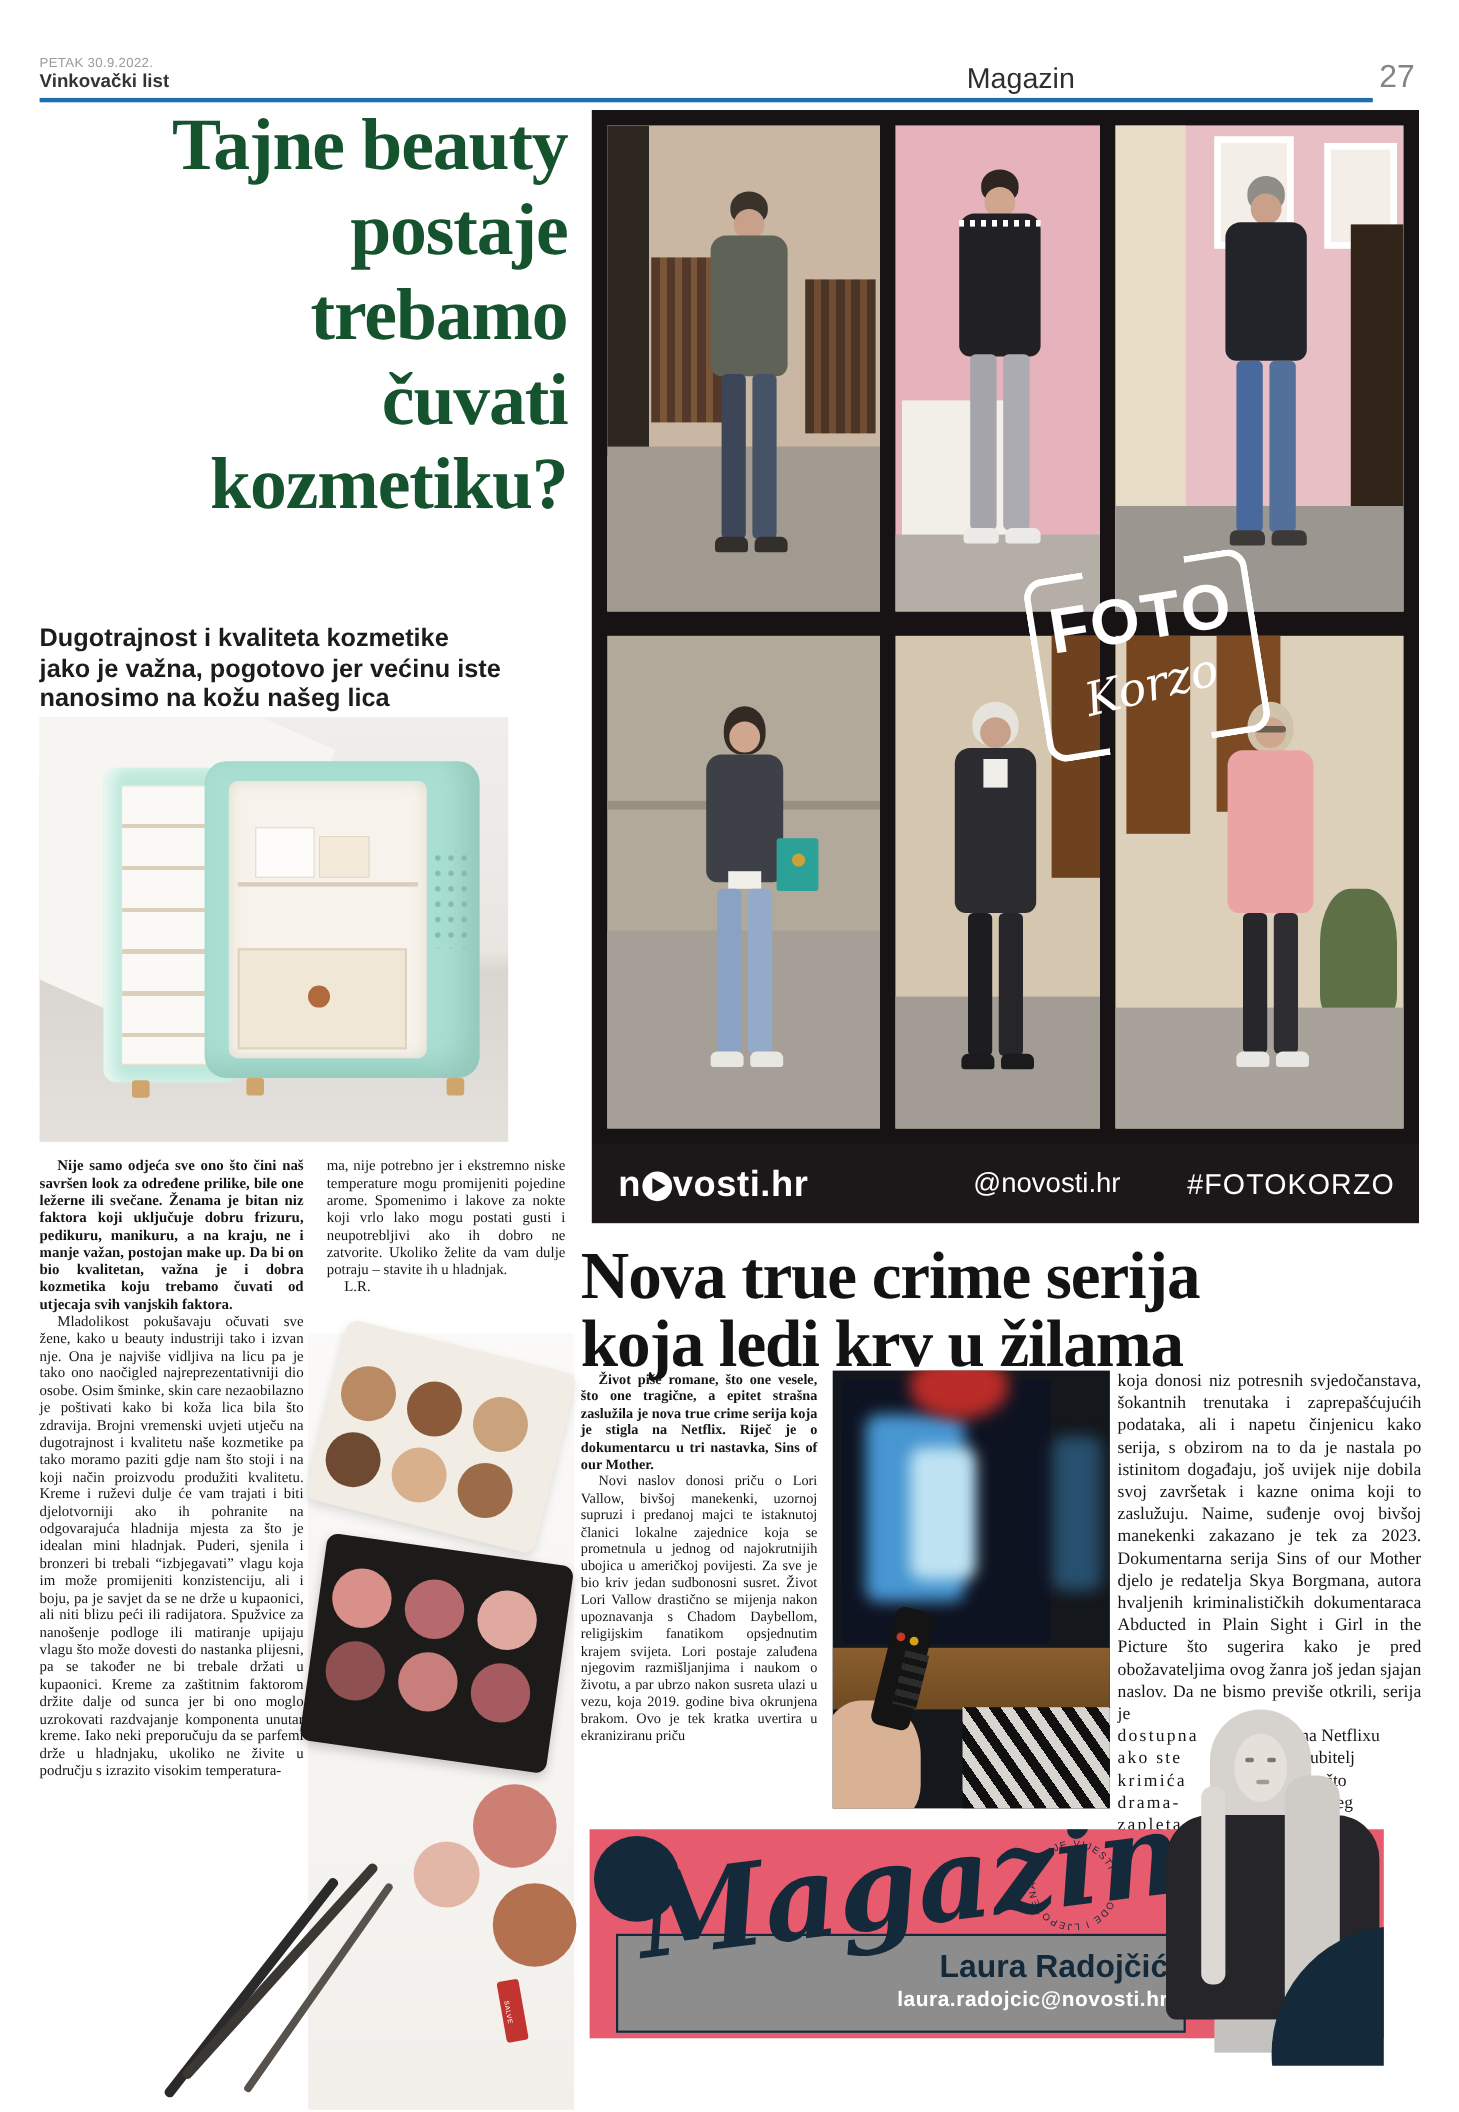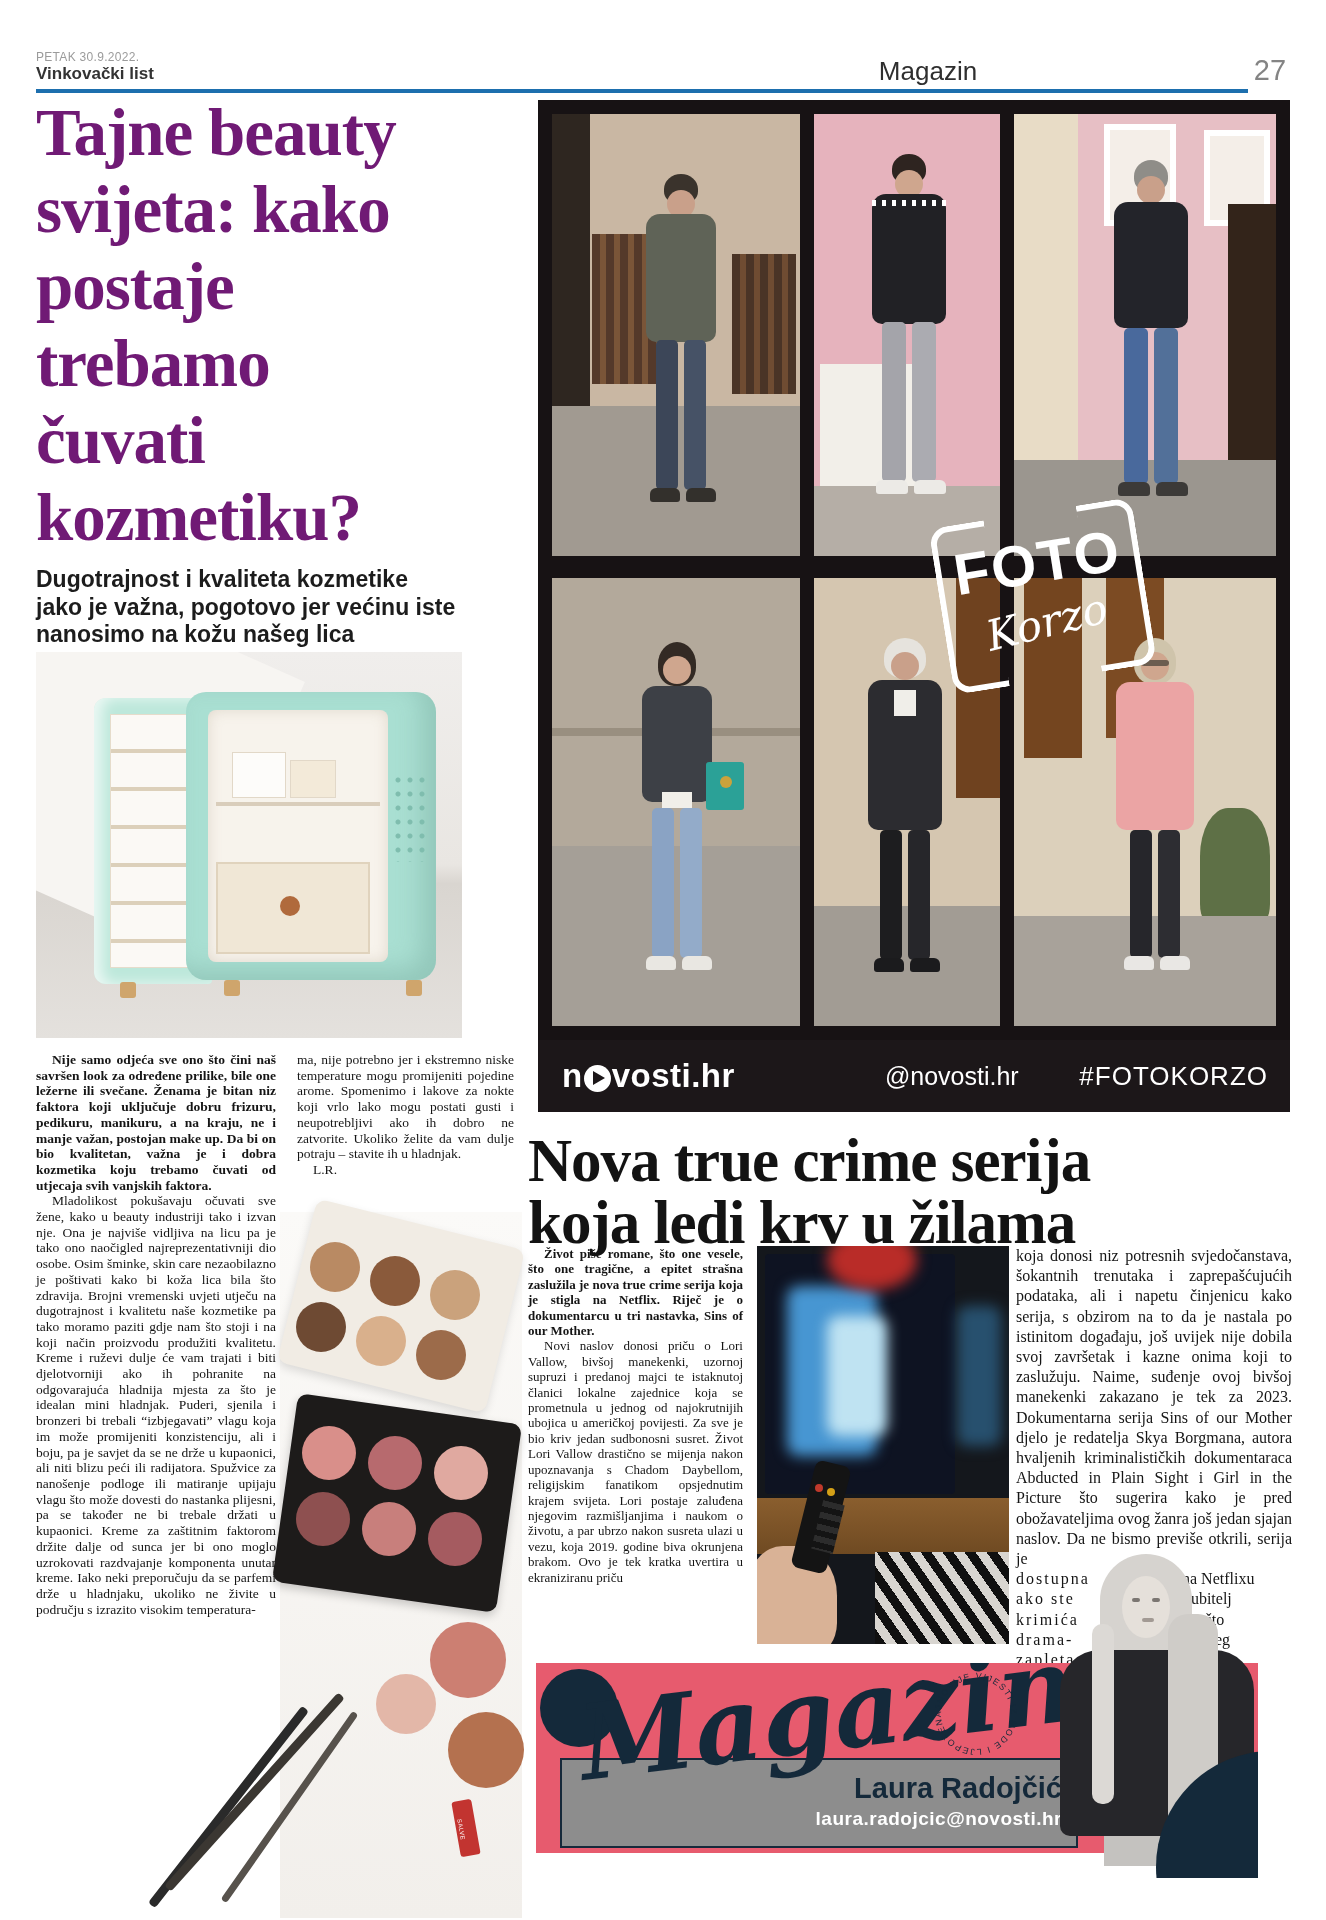--- a/index.html
+++ b/index.html
@@ -9,21 +9,21 @@
 
   
   .hdr-date{left:36px;top:50px;font-size:12px;color:#9b9b9b;letter-spacing:.3px;}
   .hdr-pub{left:36px;top:64px;font-size:17px;color:#333;font-weight:700;}
   .hdr-section{left:848px;top:56px;width:160px;text-align:center;font-size:26px;color:#2f2f2f;}
   .hdr-page{left:1240px;top:54px;width:60px;text-align:center;font-size:29px;color:#848484;font-weight:300;}
   .hdr-rule{left:36px;top:89px;width:1212px;height:4px;}
 
   
   .b-headline{left:36px;top:94px;width:480px;font-family:"Liberation Serif",serif;
-              font-weight:700;font-size:67px;line-height:77px;color:#701a75;letter-spacing:-1px;}
+              font-weight:700;font-size:67px;line-height:77px;color:#14532d;letter-spacing:-1px;text-align:right;}
   .b-sub{left:36px;top:566px;width:460px;font-size:23px;line-height:27.5px;color:#1c1c1c;font-weight:bold;}
   .bodytext{font-family:"Liberation Serif",serif;font-size:13.5px;line-height:15.7px;
             text-align:justify;color:#151515;}
   .bodytext p{margin:0;text-indent:16px;}
   .bodytext p.noindent{text-indent:0;}
   .bodytext p.lead{font-weight:700;}
   .b-col1{left:36px;top:1052px;width:240px;}
   .b-col2{left:297px;top:1052px;width:217px;}
   .byline{font-weight:400;text-indent:0;}
 
@@ -130,21 +130,20 @@
 <div id="page">
 
   <div class="abs hdr-date">PETAK 30.9.2022.</div>
   <div class="abs hdr-pub">Vinkovački list</div>
   <div class="abs hdr-section">Magazin</div>
   <div class="abs hdr-page">27</div>
   <div class="abs hdr-rule" style="background:#1d6fae"></div>
 
   <div class="abs b-headline">
     <div>Tajne beauty</div>
-    <div>svijeta: kako</div>
     <div>postaje</div>
     <div>trebamo</div>
     <div>čuvati</div>
     <div>kozmetiku?</div>
   </div>
   <div class="abs b-sub">
     <div>Dugotrajnost i kvaliteta kozmetike</div>
     <div>jako je važna, pogotovo jer većinu iste</div>
     <div>nanosimo na kožu našeg lica</div>
   </div>

